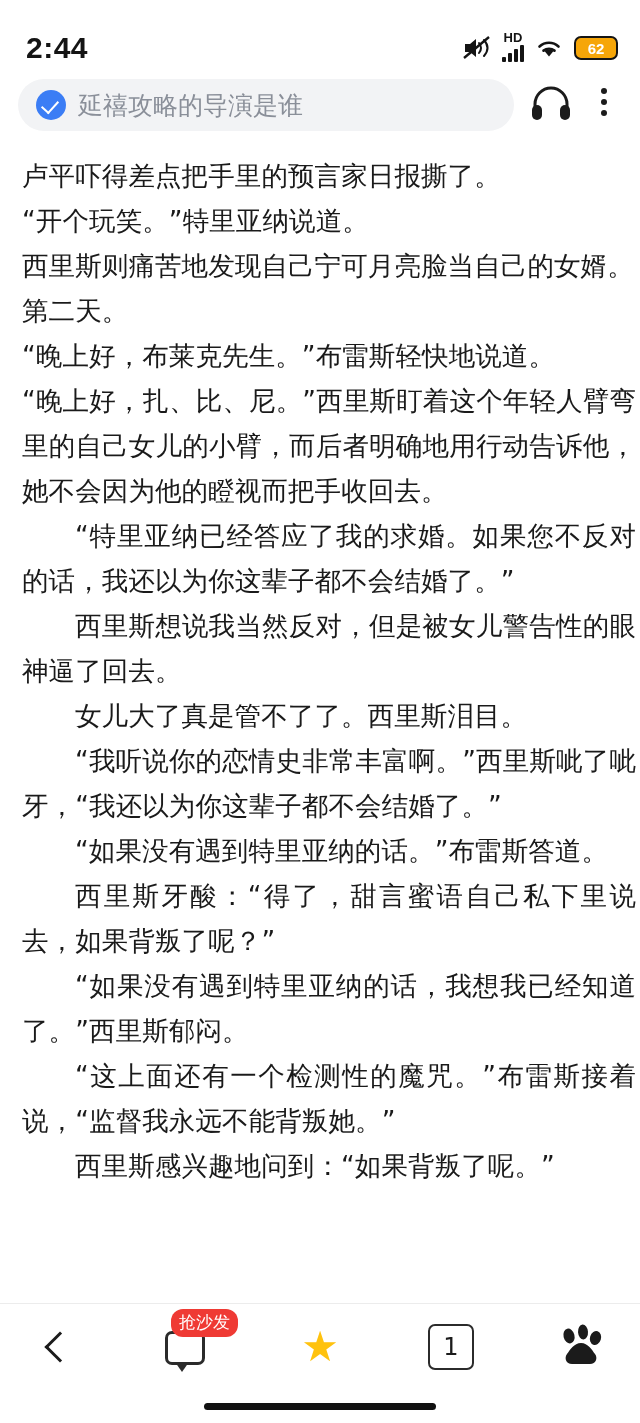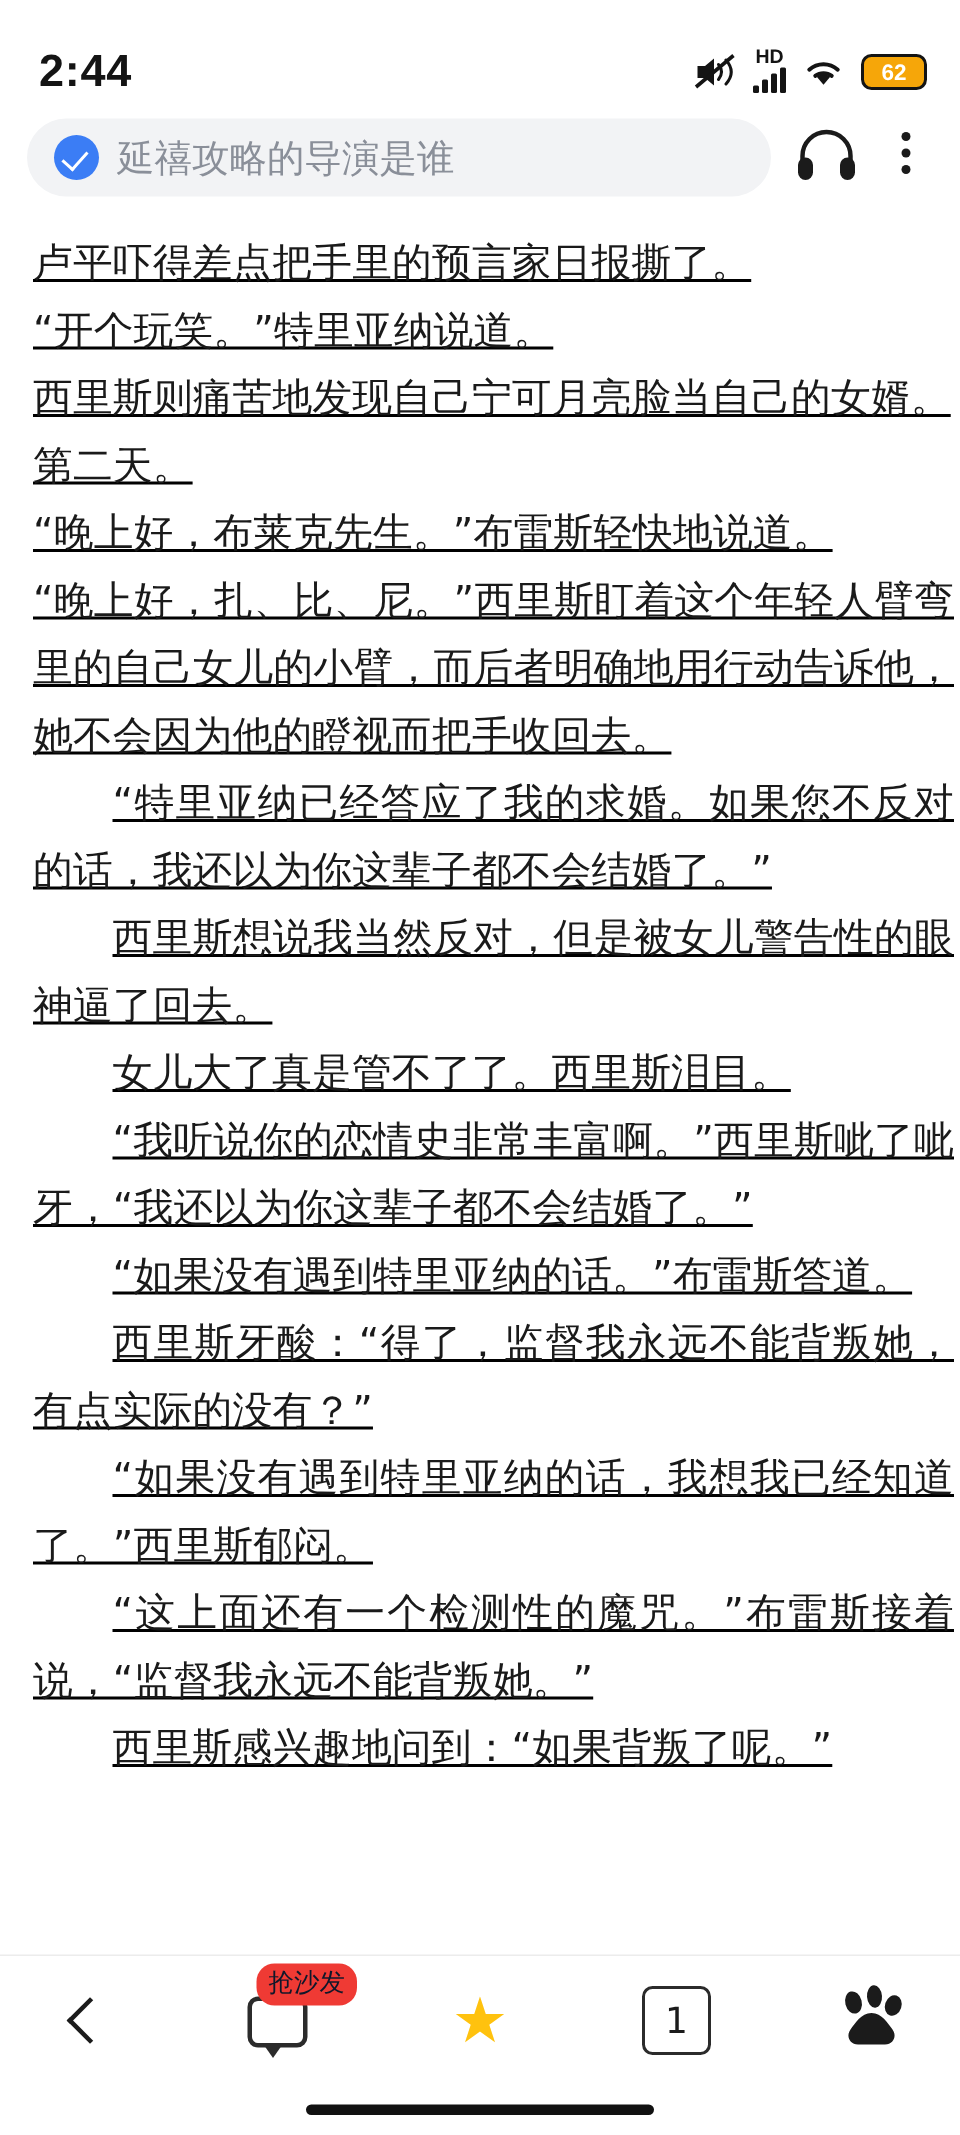--- a/index.html
+++ b/index.html
@@ -131,21 +131,20 @@
     display: flex; flex-direction: column;
     align-items: center; justify-content: center; gap: 5px;
   }
   .kebab-btn i { width: 6px; height: 6px; border-radius: 50%; background: #1b1b1b; display:block; }
 
   
   .content {
     flex: 1 1 auto;
     padding: 0 4px 0 22px;
     overflow: hidden;
-    text-decoration: underline;
   }
   .content p {
     margin: 0;
     font-family: "DejaVu Sans", "Liberation Sans", sans-serif;
     font-size: 26.5px;
     line-height: 45px;
     color: #1a1a1a;
     text-indent: 0;
     letter-spacing: 0.1px;
     text-align: justify;
@@ -189,21 +188,21 @@
     left: 7px; bottom: -10px;
     width: 0; height: 0;
     border-left: 7px solid transparent;
     border-right: 7px solid transparent;
     border-top: 10px solid #2b2b2b;
   }
   .badge-red {
     position: absolute;
     top: -16px; left: 6px;
     background: #ef3a34;
-    color: #0f172a;
+    color: #ffffff;
     font-size: 17px;
     line-height: 1;
     padding: 5px 8px 6px;
     border-radius: 12px;
     white-space: nowrap;
     font-family: "DejaVu Sans", sans-serif;
   }
   .star {
     font-size: 42px;
     color: #ffc20e;
@@ -303,21 +302,21 @@
     <p>“开个玩笑。”特里亚纳说道。</p>
     <p>西里斯则痛苦地发现自己宁可月亮脸当自己的女婿。</p>
     <p>第二天。</p>
     <p>“晚上好，布莱克先生。”布雷斯轻快地说道。</p>
     <p>“晚上好，扎、比、尼。”西里斯盯着这个年轻人臂弯里的自己女儿的小臂，而后者明确地用行动告诉他，她不会因为他的瞪视而把手收回去。</p>
     <p class="indent">“特里亚纳已经答应了我的求婚。如果您不反对的话，我还以为你这辈子都不会结婚了。”</p>
     <p class="indent">西里斯想说我当然反对，但是被女儿警告性的眼神逼了回去。</p>
     <p class="indent">女儿大了真是管不了了。西里斯泪目。</p>
     <p class="indent">“我听说你的恋情史非常丰富啊。”西里斯呲了呲牙，“我还以为你这辈子都不会结婚了。”</p>
     <p class="indent">“如果没有遇到特里亚纳的话。”布雷斯答道。</p>
-    <p class="indent">西里斯牙酸：“得了，监督我永远不能背叛她，有点实际的没有？”</p>
+    <p class="indent">西里斯牙酸：“得了，甜言蜜语自己私下里说去，如果背叛了呢？”</p>
     <p class="indent">“如果没有遇到特里亚纳的话，我想我已经知道了。”西里斯郁闷。</p>
     <p class="indent">“这上面还有一个检测性的魔咒。”布雷斯接着说，“监督我永远不能背叛她。”</p>
     <p class="indent">西里斯感兴趣地问到：“如果背叛了呢。”</p>
 
   </div>
 
   <div class="bottombar">
     <div class="bb-item bb-back">
       <span class="chev-left"></span>
     </div>

